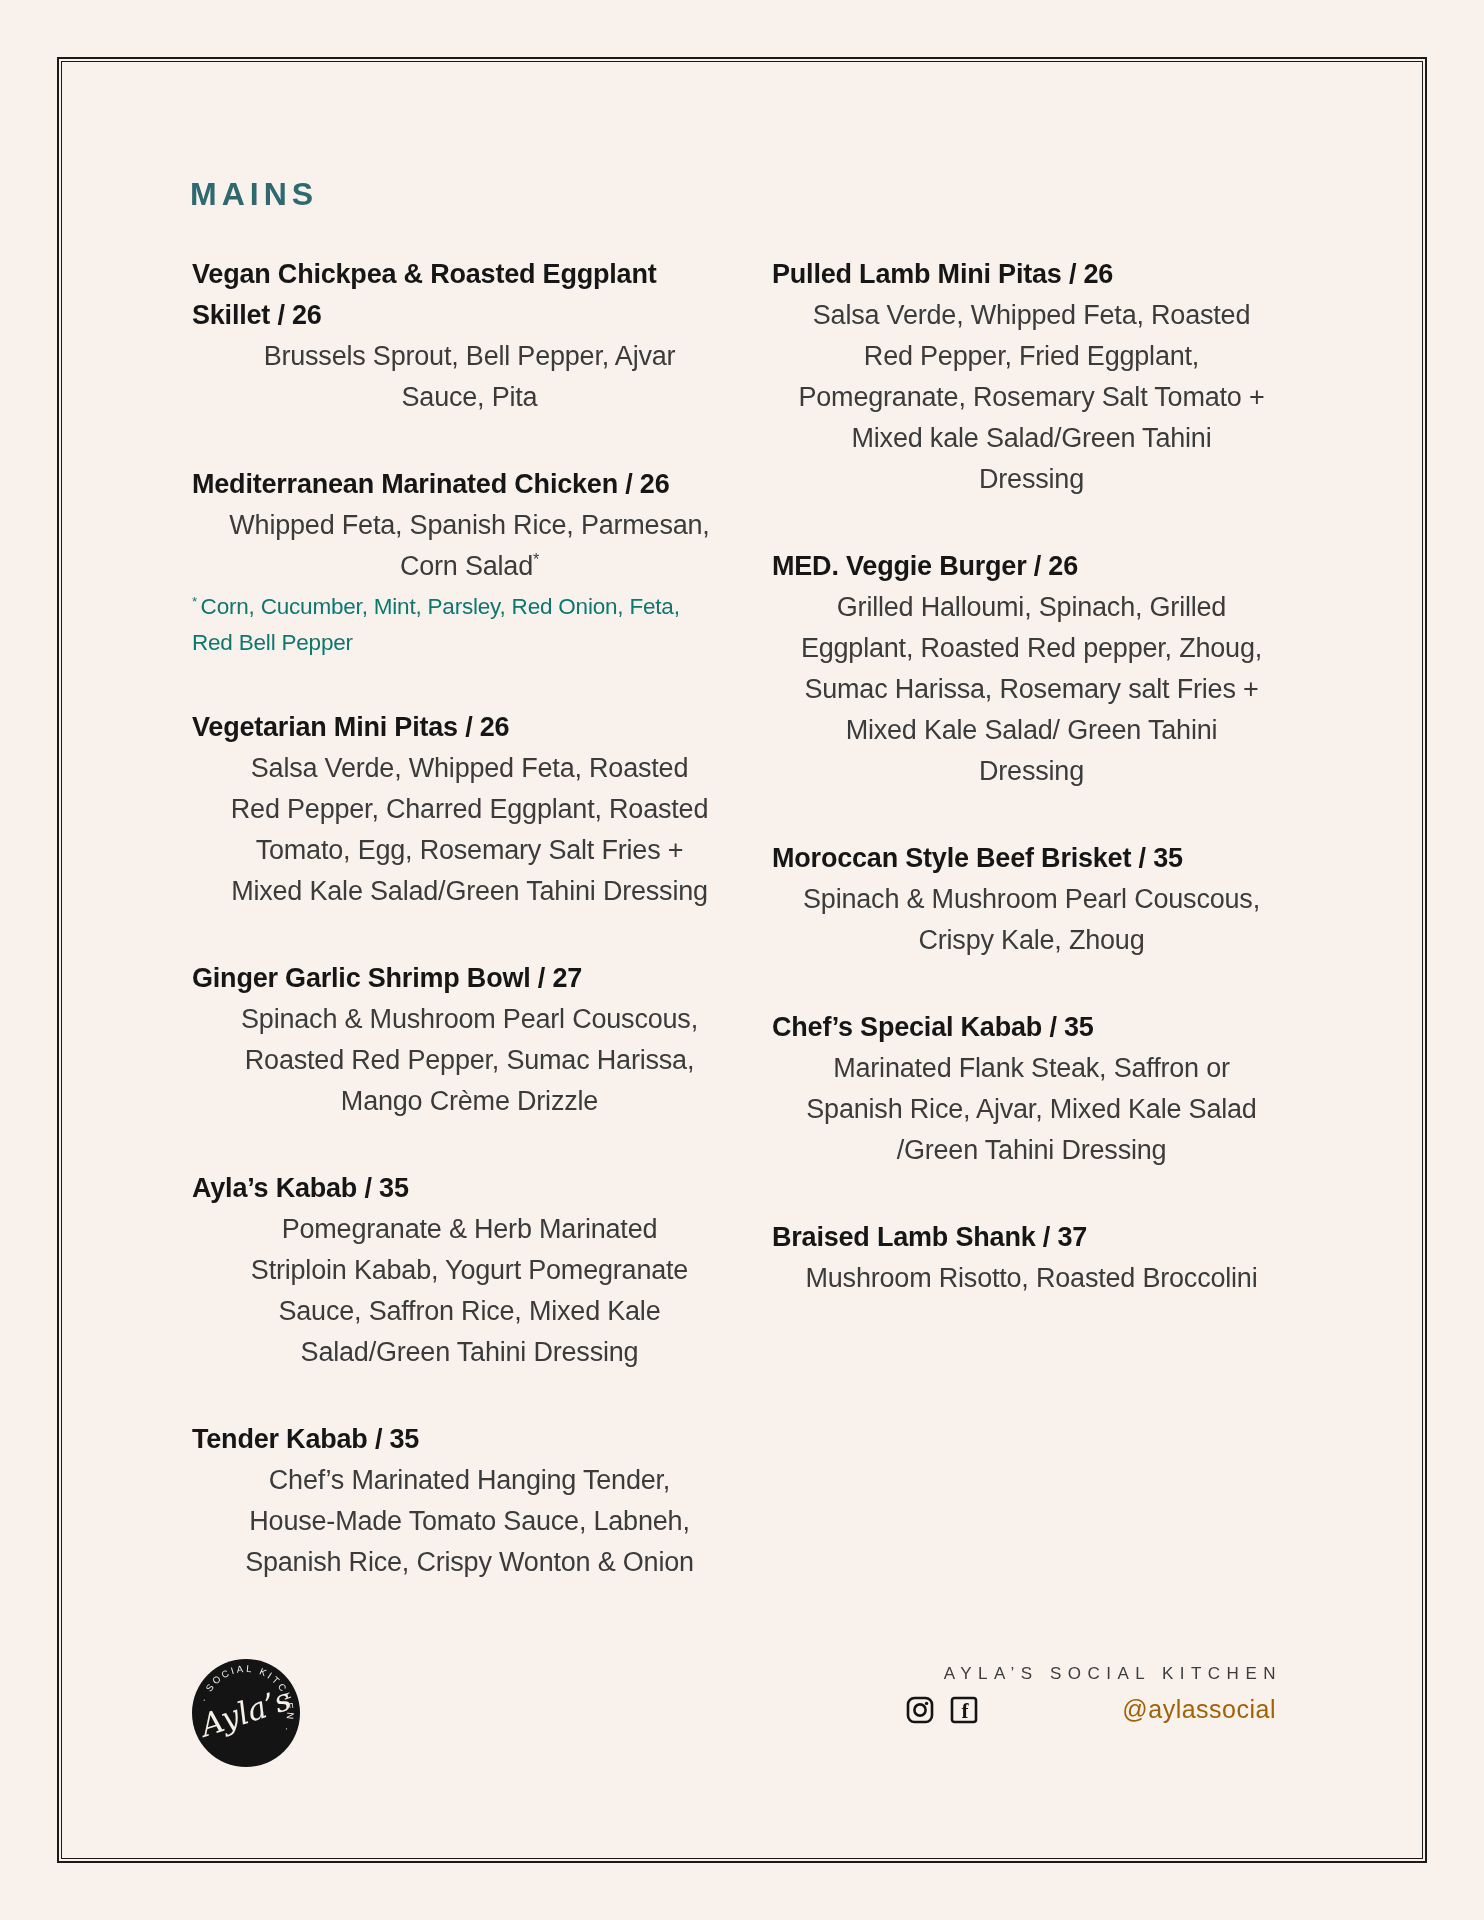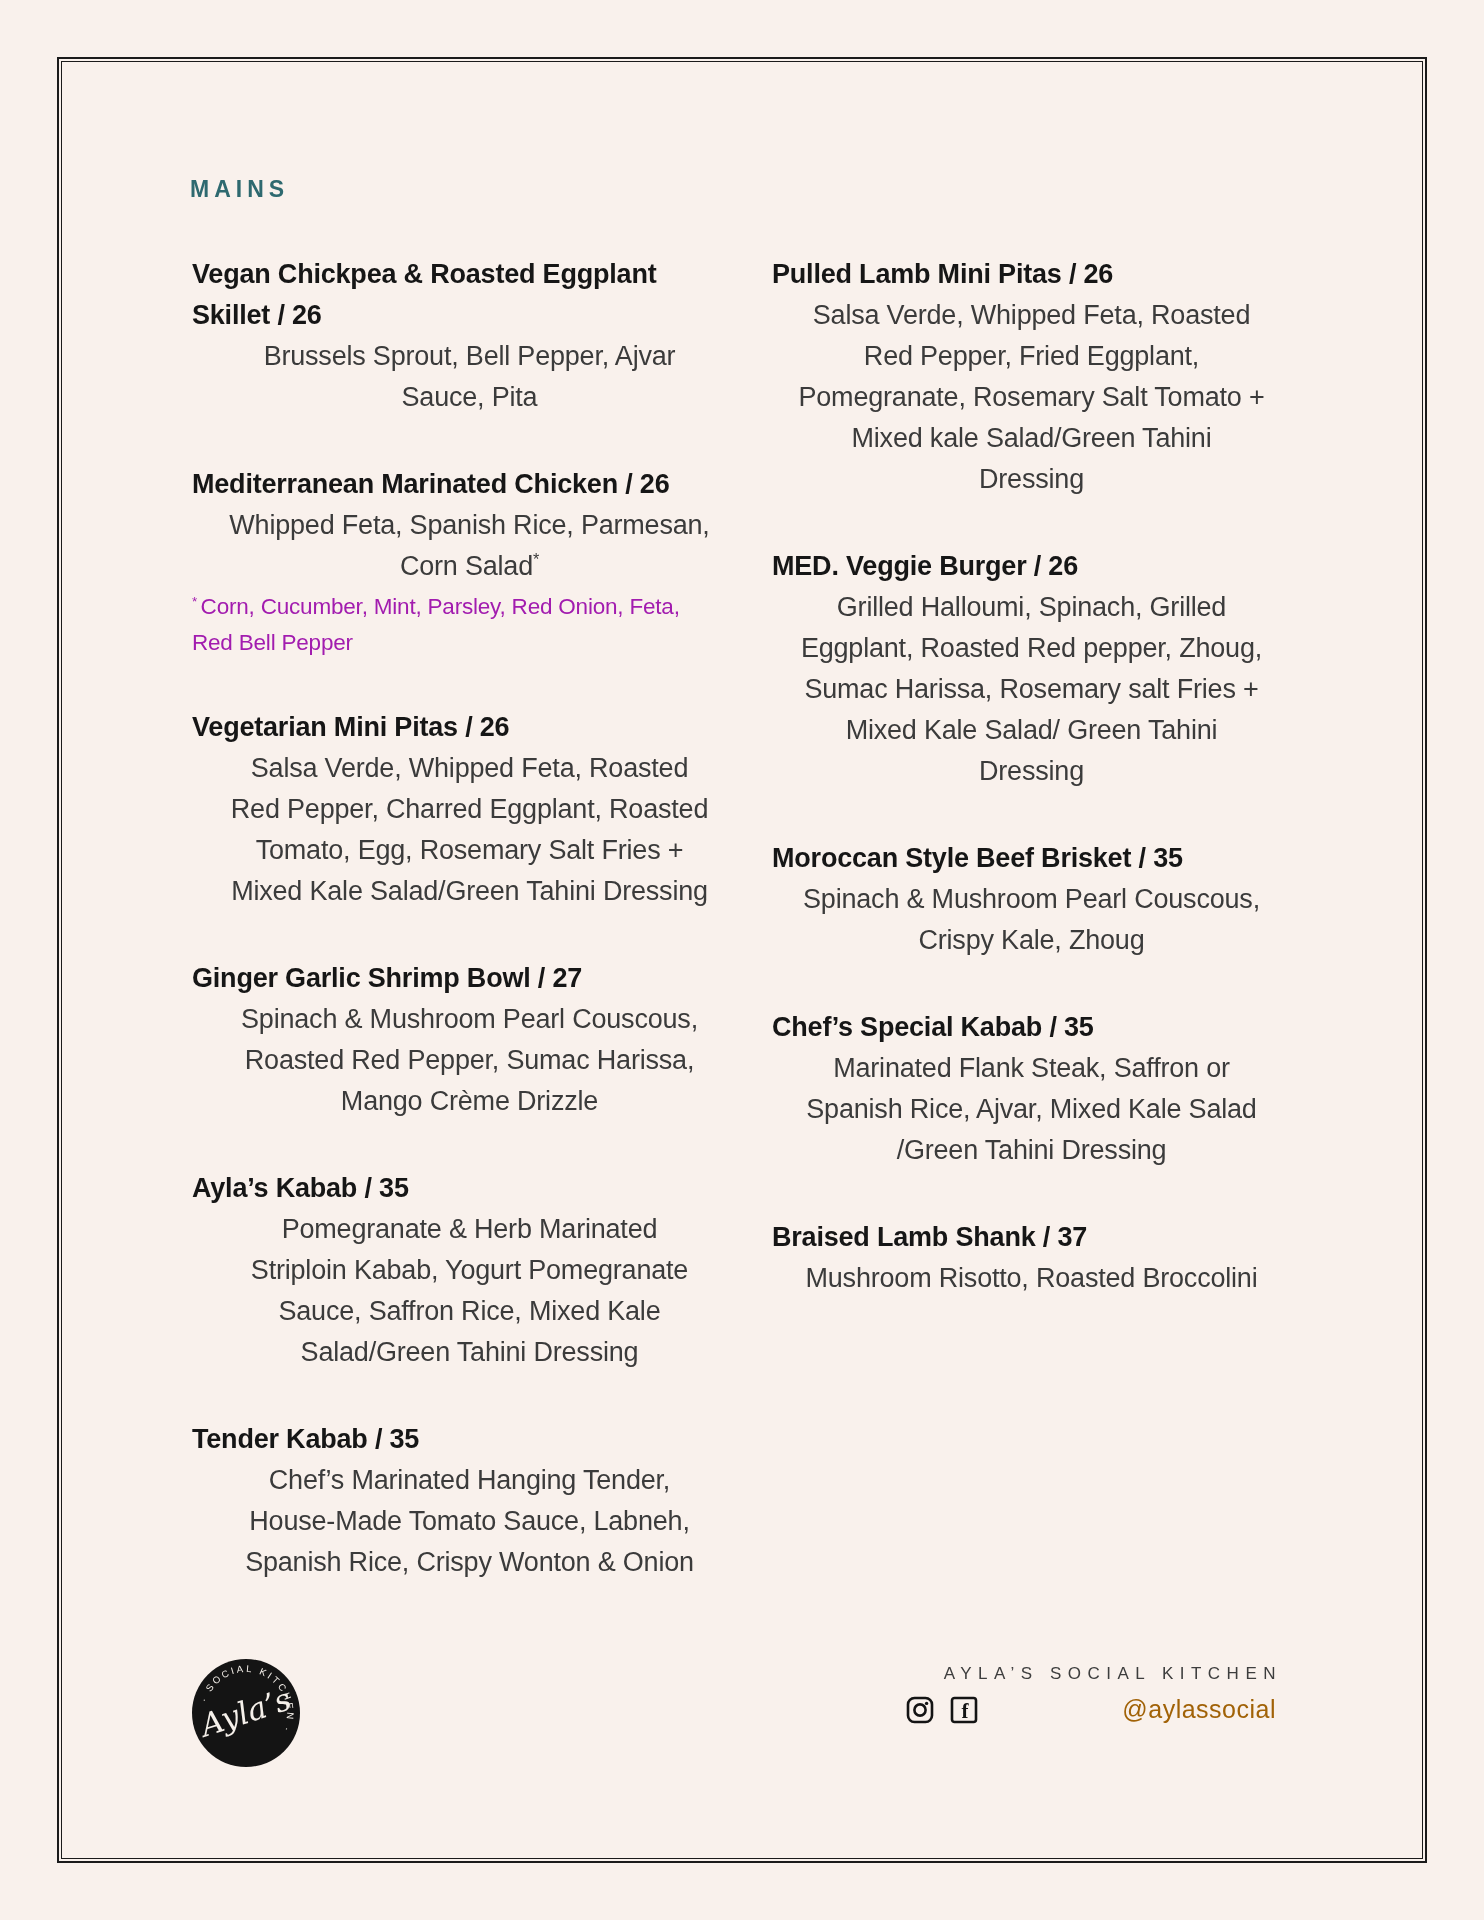--- a/index.html
+++ b/index.html
@@ -22,40 +22,40 @@
     position:absolute;inset:57px;
     border:2px solid var(--border);
     pointer-events:none;
   }
   .frame::after{
     content:"";position:absolute;inset:2px;
     border:1px solid var(--border);
   }
   .section-title{
     position:absolute;left:190px;top:176px;
-    font-size:23px;font-weight:700;letter-spacing:5px;
+    font-size:32px;font-weight:700;letter-spacing:5px;
     color:var(--accent);
   }
   .columns{
     position:absolute;left:192px;top:254px;width:1105px;
     display:flex;gap:25px;
     font-size:27px;line-height:41px;letter-spacing:-0.2px;
   }
   .col{flex:0 0 auto;}
   .col-left{width:555px;}
   .col-right{width:519px;}
   .menu-item{margin-bottom:46px;}
   .menu-item.extra-gap{margin-top:38px;}
   .item-title{font-weight:700;color:var(--title);}
   .item-title div{white-space:nowrap;}
   .item-desc{color:var(--body);}
   .item-desc div{white-space:nowrap;text-align:center;}
   .item-desc sup,.item-footnote sup{font-size:60%;vertical-align:super;line-height:0;}
   .item-footnote{
-    font-size:22.5px;line-height:36px;color:#a21caf;margin-top:2px;
+    font-size:22.5px;line-height:36px;color:#0f766e;margin-top:2px;
   }
   .item-footnote div{white-space:nowrap;}
   .footer-logo{
     position:absolute;left:190px;top:1657px;width:112px;height:112px;
   }
   .social{
     position:absolute;left:880px;top:1664px;width:396px;
   }
   .social-brand{
     font-size:17px;letter-spacing:6.5px;color:#3D3D3D;

